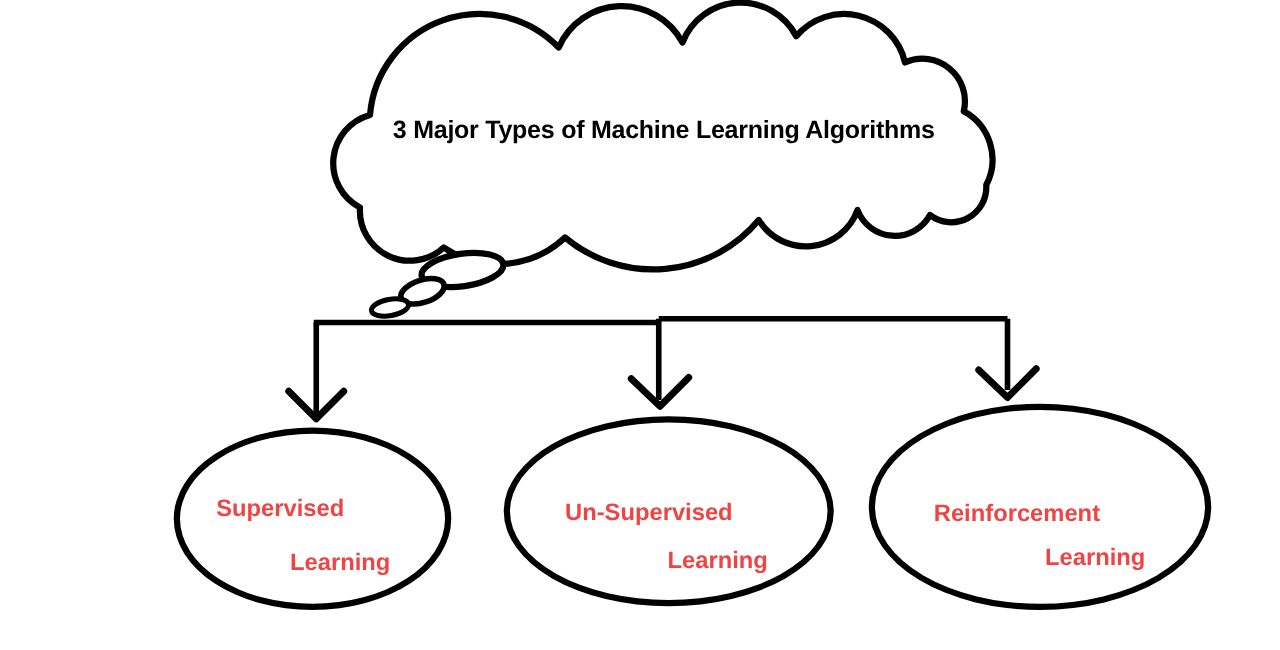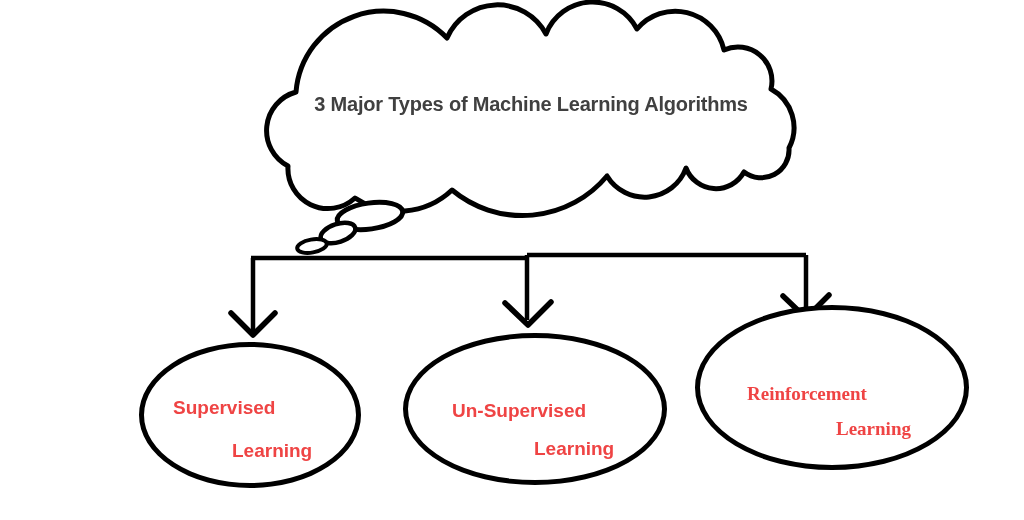--- a/index.html
+++ b/index.html
@@ -24,33 +24,33 @@
   }
   .cloud-title {
     position: absolute;
     left: 271px;
     top: 93px;
     width: 520px;
     text-align: center;
     font-size: 20px;
     font-weight: bold;
     letter-spacing: -0.2px;
-    color: #404040;
+    color: #000000;
     white-space: nowrap;
   }
   .node {
     position: absolute;
     box-sizing: border-box;
     border: 5px solid #000000;
     border-radius: 50%;
     background: #ffffff;
   }
   .node-supervised    { left: 139px; top: 342px; width: 222px; height: 146px; }
   .node-unsupervised  { left: 403px; top: 333px; width: 264px; height: 152px; }
-  .node-reinforcement { left: 695px; top: 305px; width: 274px; height: 165px; font-family: Liberation Serif, serif; }
+  .node-reinforcement { left: 695px; top: 323px; width: 274px; height: 165px; }
   .node-label {
     position: absolute;
     color: #ef4444;
     font-size: 19px;
     font-weight: bold;
     white-space: nowrap;
   }
   .node-supervised .line1    { left: 29px;  top: 50px; }
   .node-supervised .line2    { left: 88px;  top: 93px; }
   .node-unsupervised .line1  { left: 44px;  top: 62px; text-align: center; }

